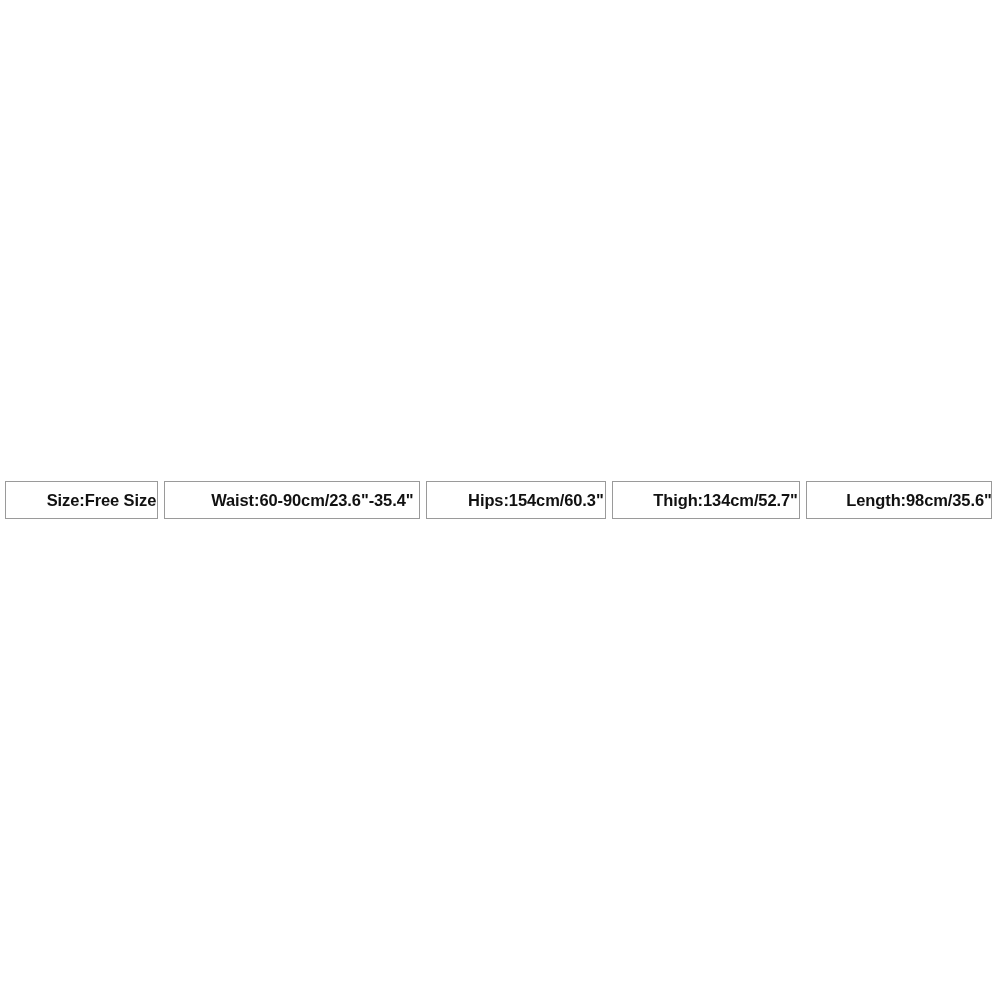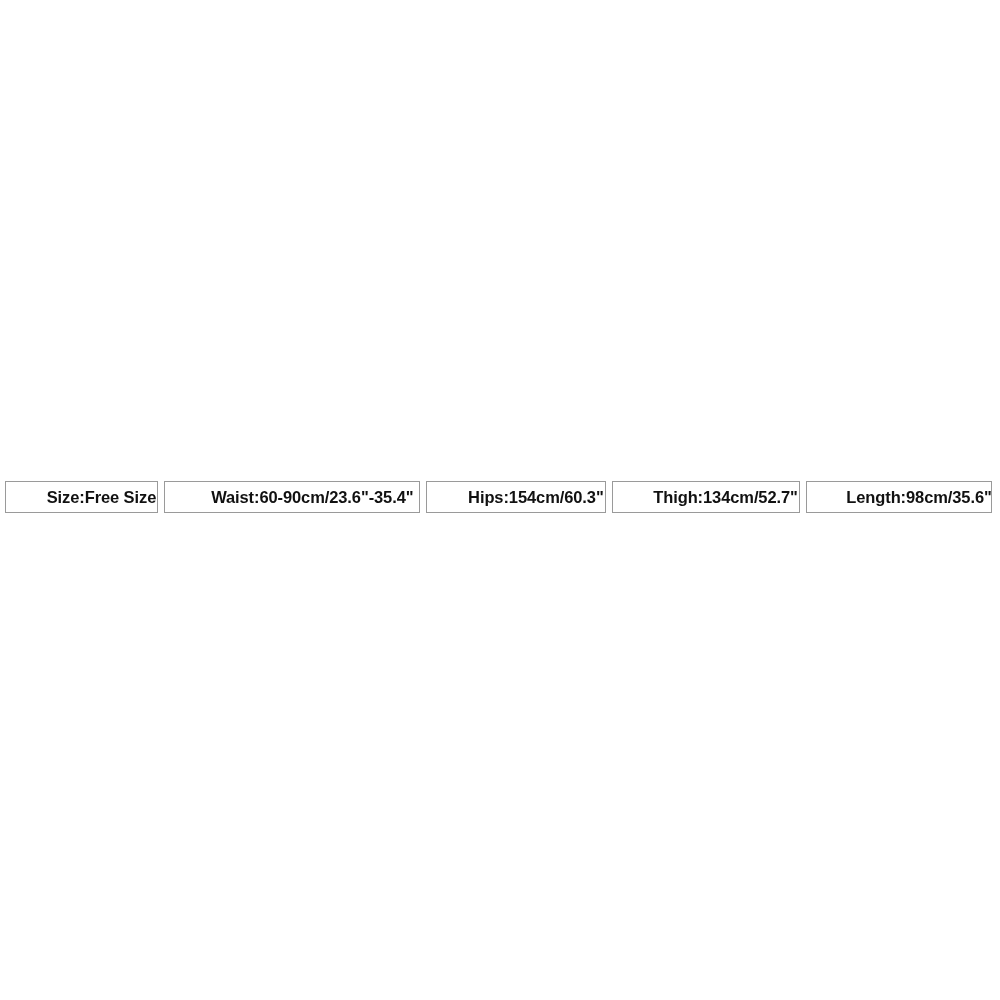--- a/index.html
+++ b/index.html
@@ -28,21 +28,21 @@
   }
 
   .size-cell {
     border: 1px solid #9a9a9a;
     box-sizing: border-box;
     background: #ffffff;
     display: flex;
     align-items: center;
     justify-content: center;
     margin-right: 6px;
-    height: 32px;
+    height: 38px;
     overflow: hidden;
     padding-left: 40px;
   }
   .size-cell:last-child {
     margin-right: 0;
   }
 
   .size-cell-label {
     font-family: "Liberation Sans", "DejaVu Sans", sans-serif;
     font-weight: bold;

